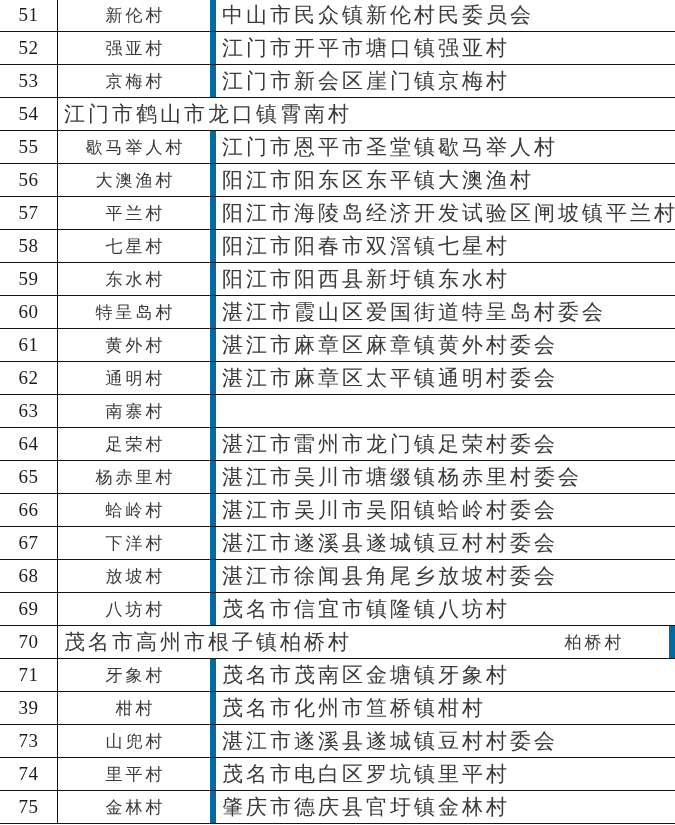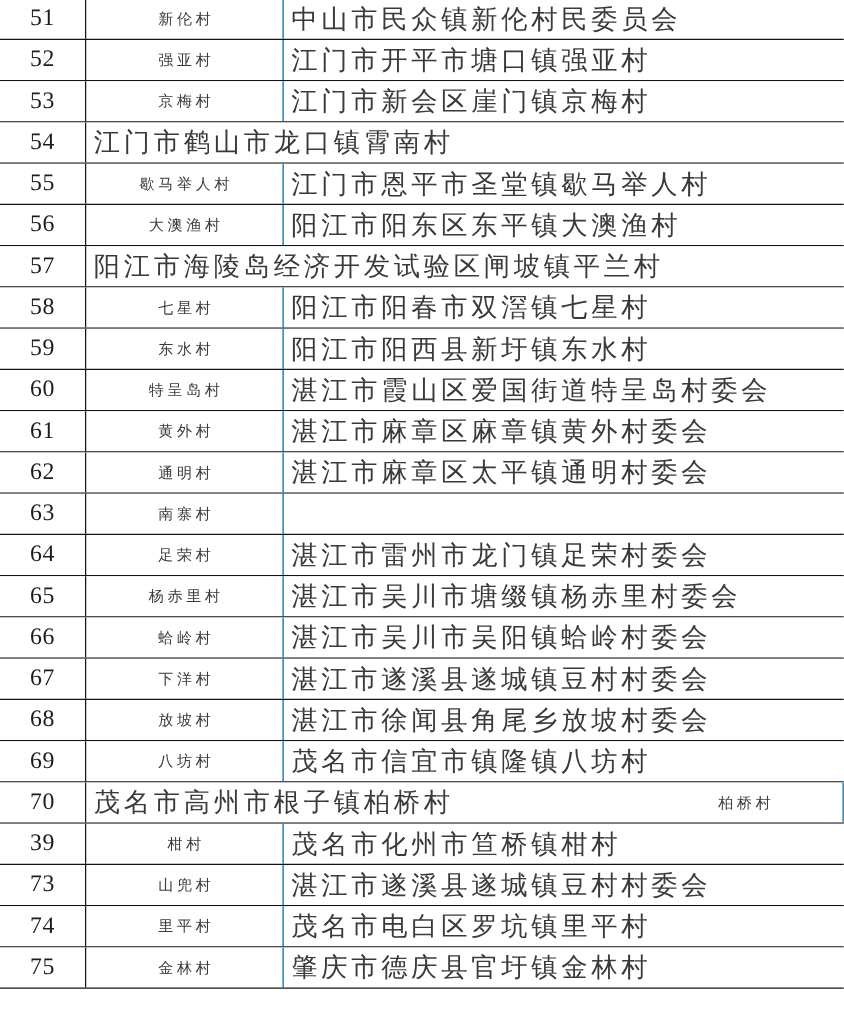--- a/index.html
+++ b/index.html
@@ -26,32 +26,32 @@
     background: #ffffff;
   }
   .cell {
     box-sizing: border-box;
     display: flex;
     align-items: center;
     overflow: hidden;
     white-space: nowrap;
   }
   .c-index {
-    width: 69px;
+    width: 58px;
     justify-content: center;
     border-right: 1px solid #141414;
     font-size: 19px;
     color: #1c1c1c;
     letter-spacing: 0.5px;
   }
   .c-village {
     width: 158px;
     justify-content: center;
-    border-right: 1px solid #0369a1;
-    font-size: 12px;
+    border-right: 6px solid #0369a1;
+    font-size: 17px;
     color: #3a3a3a;
     letter-spacing: 3px;
     text-indent: 3px; 
   }
   .c-address {
     flex: 1;
     justify-content: flex-start;
     padding-left: 6px;
     font-size: 21px;
     color: #3a3a3a;
@@ -92,20 +92,21 @@
   </div>
 
   <div class="row">
     <div class="cell c-index">56</div>
     <div class="cell c-village">大澳渔村</div>
     <div class="cell c-address">阳江市阳东区东平镇大澳渔村</div>
   </div>
 
   <div class="row">
     <div class="cell c-index">57</div>
+    <div class="cell c-village">平兰村</div>
     <div class="cell c-address">阳江市海陵岛经济开发试验区闸坡镇平兰村</div>
   </div>
 
   <div class="row">
     <div class="cell c-index">58</div>
     <div class="cell c-village">七星村</div>
     <div class="cell c-address">阳江市阳春市双滘镇七星村</div>
   </div>
 
   <div class="row">
@@ -172,20 +173,25 @@
     <div class="cell c-village">八坊村</div>
     <div class="cell c-address">茂名市信宜市镇隆镇八坊村</div>
   </div>
 
   <div class="row">
     <div class="cell c-index">70</div>
     <div class="cell c-address">茂名市高州市根子镇柏桥村</div>
     <div class="cell c-village">柏桥村</div>
   </div>
 
+  <div class="row">
+    <div class="cell c-index">71</div>
+    <div class="cell c-village">牙象村</div>
+    <div class="cell c-address">茂名市茂南区金塘镇牙象村</div>
+  </div>
 
   <div class="row">
     <div class="cell c-index">39</div>
     <div class="cell c-village">柑村</div>
     <div class="cell c-address">茂名市化州市笪桥镇柑村</div>
   </div>
 
   <div class="row">
     <div class="cell c-index">73</div>
     <div class="cell c-village">山兜村</div>

